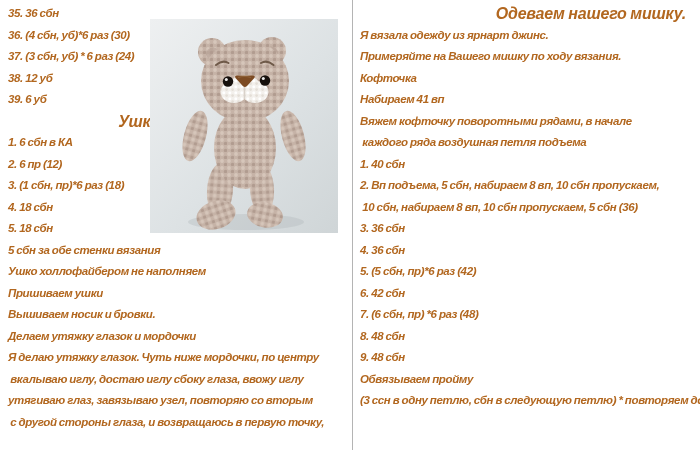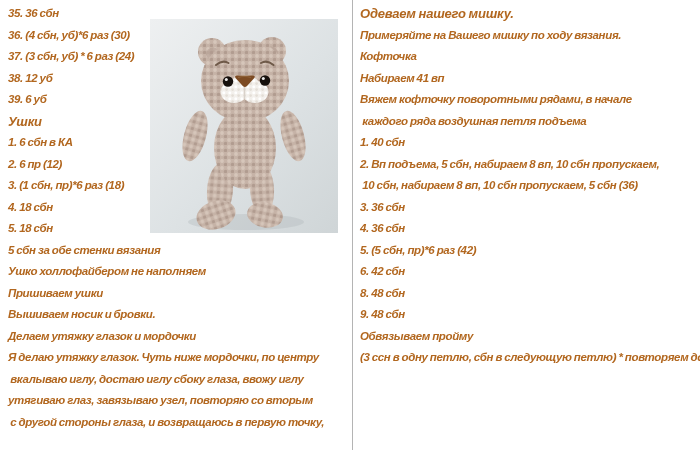--- a/index.html
+++ b/index.html
@@ -11,21 +11,21 @@
     font-style:italic; font-weight:700;
     color:#b2671f;
   }
   .line {
     height:21.5px; line-height:21.5px;
     white-space:pre;
     font-size:11.5px;
     letter-spacing:-0.35px; word-spacing:-0.6px;
   }
   .heading-line {
-    font-size:13px; text-align:left;
+    font-size:16px; text-align:right;
     letter-spacing:-0.2px;
   }
   .left-col  { position:absolute; left:8px;  top:3px; width:342px; }
   .left-col .heading-line { width:152px; }
   .right-col { position:absolute; left:360px; top:3px; width:338px; }
   .right-col .heading-line { width:326px; }
   .divider {
     position:absolute; left:352px; top:0; width:1px; height:450px;
     background:#b4b4b4;
   }
@@ -119,31 +119,33 @@
       <circle cx="115" cy="61.5" r="5.2" fill="#17110d"></circle>
       <circle cx="76.3" cy="60.6" r="1.5" fill="#ffffff" opacity="0.92"></circle>
       <circle cx="113.3" cy="59.6" r="1.5" fill="#ffffff" opacity="0.92"></circle>
     </svg>
   </div>
 
   <div class="divider"></div>
 
   <div class="right-col">
     <div class="line heading-line">Одеваем нашего мишку.</div>
+    <div class="line">Я вязала одежду из ярнарт джинс.</div>
     <div class="line">Примеряйте на Вашего мишку по ходу вязания.</div>
     <div class="line">Кофточка</div>
     <div class="line">Набираем 41 вп</div>
     <div class="line">Вяжем кофточку поворотными рядами, в начале</div>
     <div class="line"> каждого ряда воздушная петля подъема</div>
     <div class="line">1. 40 сбн</div>
     <div class="line">2. Вп подъема, 5 сбн, набираем 8 вп, 10 сбн пропускаем,</div>
     <div class="line"> 10 сбн, набираем 8 вп, 10 сбн пропускаем, 5 сбн (36)</div>
     <div class="line">3. 36 сбн</div>
     <div class="line">4. 36 сбн</div>
     <div class="line">5. (5 сбн, пр)*6 раз (42)</div>
     <div class="line">6. 42 сбн</div>
+    <div class="line">7. (6 сбн, пр) *6 раз (48)</div>
     <div class="line">8. 48 сбн</div>
     <div class="line">9. 48 сбн</div>
     <div class="line">Обвязываем пройму</div>
     <div class="line">(3 ссн в одну петлю, сбн в следующую петлю) * повторяем до конца</div>
   </div>
 
 </div>
 
 </body></html>

